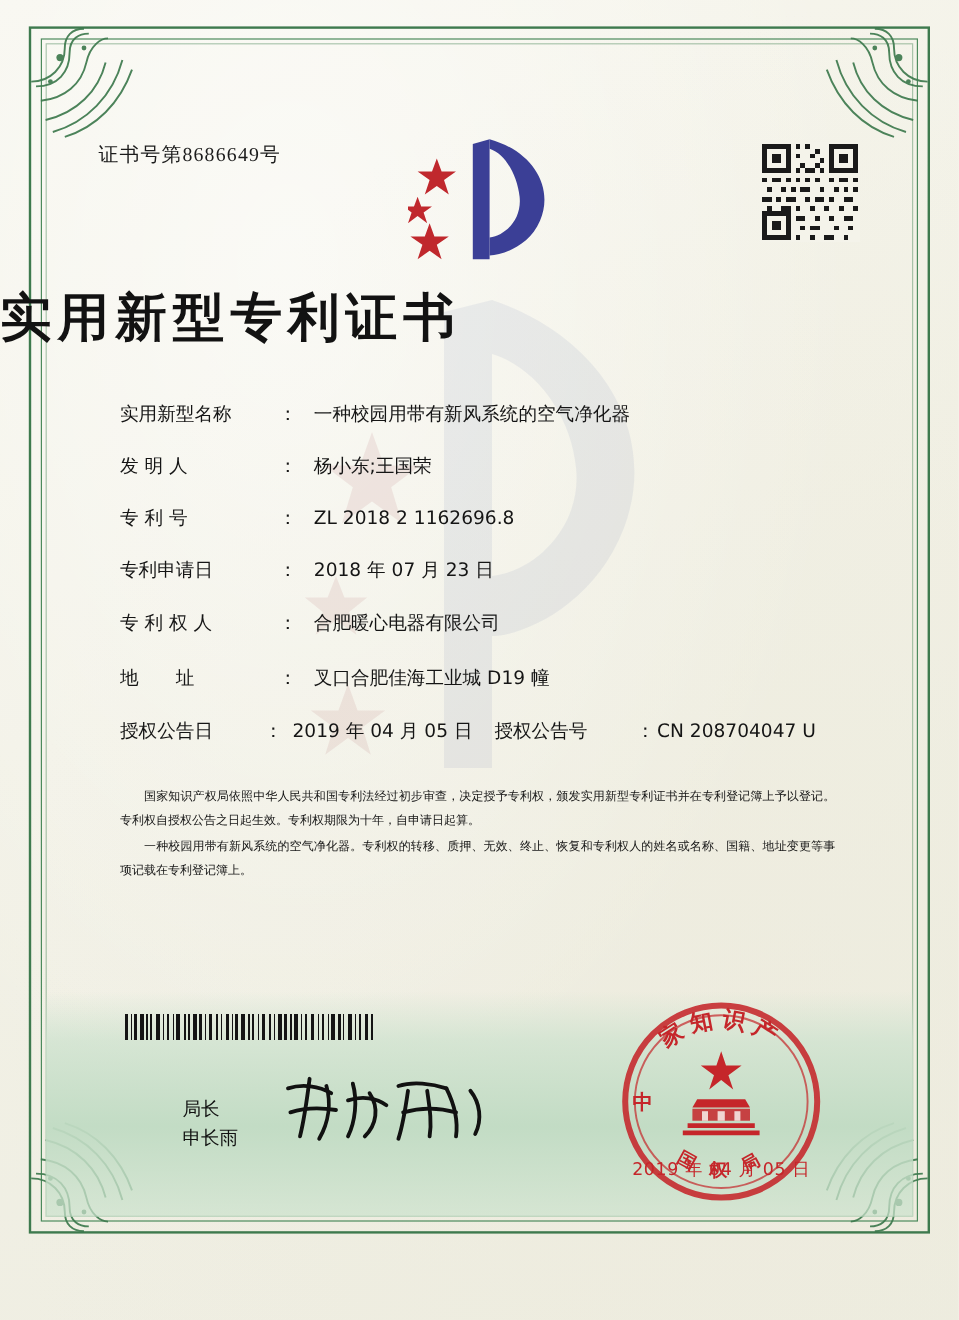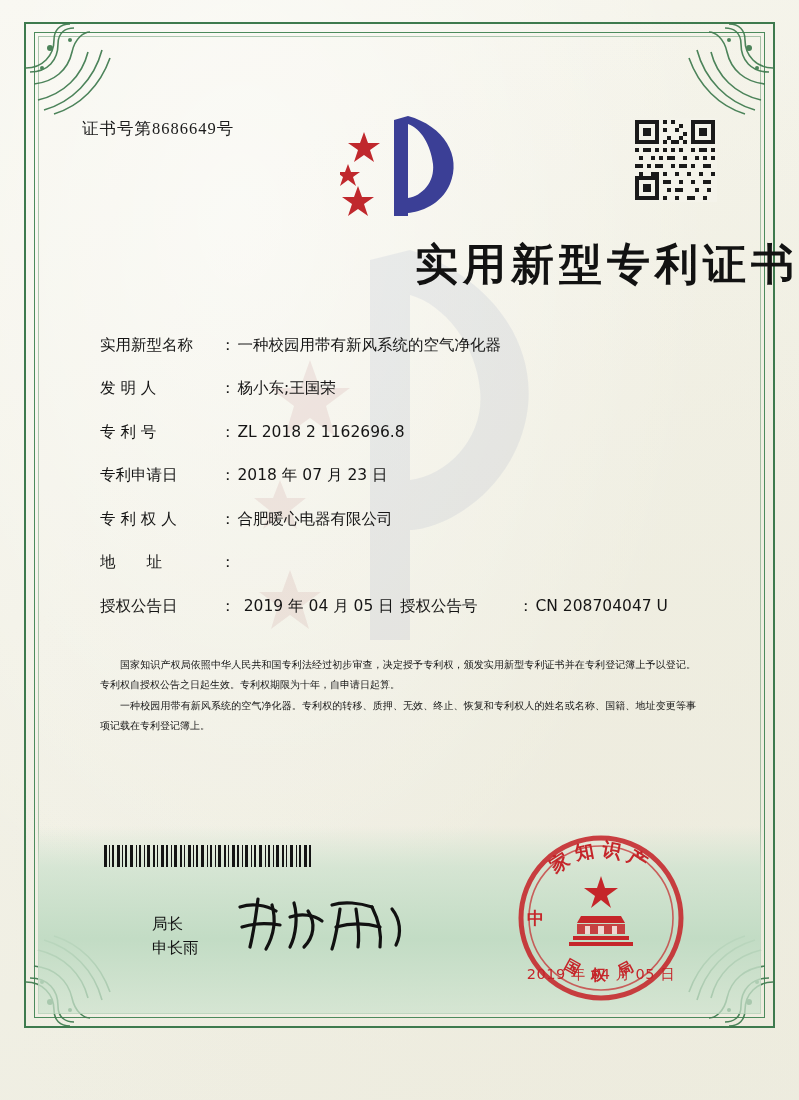--- a/index.html
+++ b/index.html
@@ -90,21 +90,21 @@
     width: 84px;
     height: 84px;
   }
 
   
   .title {
     position: absolute;
     left: 0;
     right: 0;
     top: 236px;
-    text-align: right;
+    text-align: left;
     font-size: 43px;
     font-weight: bold;
     letter-spacing: 5px;
     color: #121212;
     font-family: "DejaVu Sans", sans-serif;
   }
 
   
   .fields {
     position: absolute;
@@ -113,20 +113,21 @@
     width: 600px;
     font-family: "DejaVu Sans", sans-serif;
     font-size: 15.5px;
     color: #151515;
   }
   .field-row {
     display: flex;
     align-items: baseline;
     margin-bottom: 21px;
     line-height: 1.45;
+    gap: 12px;
   }
   .field-label {
     width: 120px;
     flex: 0 0 120px;
     display: flex;
     justify-content: space-between;
     letter-spacing: 0px;
   }
   .field-colon { margin: 0 2px 0 0; }
   .field-value { flex: 1 1 auto; }
@@ -436,20 +437,21 @@
     <div class="field-row">
       <span class="field-label">专 利 权 人</span>
       <span class="field-colon">：</span>
       <span class="field-value">合肥暖心电器有限公司</span>
     </div>
 
     <div class="field-row">
       <span class="field-label">地　　址</span>
       <span class="field-colon">：</span>
       <span class="field-value">
+        <span class="second-line">叉口合肥佳海工业城 D19 幢</span>
       </span>
     </div>
 
     <div class="field-row pub-row">
       <span class="pub-left">
         <span class="field-label">授权公告日</span>
         <span class="field-colon">：</span>
         <span class="field-value">2019 年 04 月 05 日</span>
       </span>
       <span class="pub-right">

